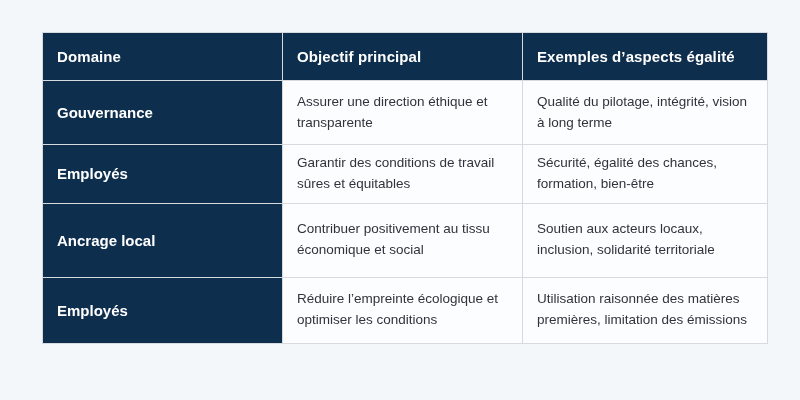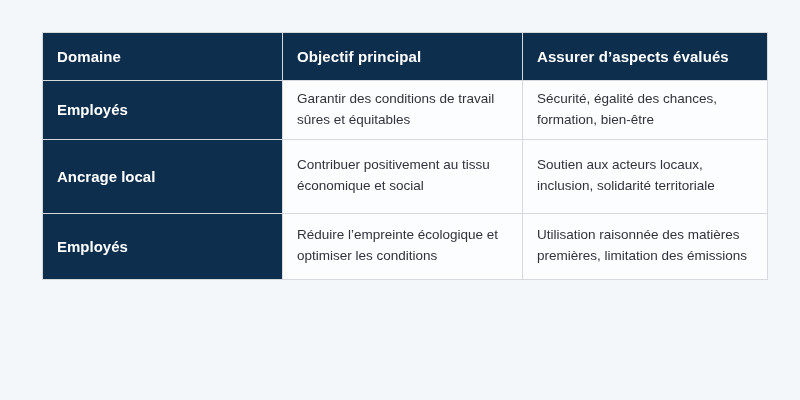--- a/index.html
+++ b/index.html
@@ -71,24 +71,29 @@
   <table class="esg">
     <colgroup>
       <col style="width:240px">
       <col style="width:240px">
       <col style="width:245px">
     </colgroup>
     <thead>
       <tr>
         <th>Domaine</th>
         <th>Objectif principal</th>
-        <th>Assurer d’aspects évalués</th>
+        <th>Exemples d’aspects égalité</th>
       </tr>
     </thead>
     <tbody>
+      <tr class="r0">
+        <th class="rowhead">Gouvernance</th>
+        <td>Assurer une direction éthique et transparente</td>
+        <td>Qualité du pilotage, intégrité, vision à long terme</td>
+      </tr>
       <tr class="r1">
         <th class="rowhead">Employés</th>
         <td>Garantir des conditions de travail sûres et équitables</td>
         <td>Sécurité, égalité des chances, formation, bien-être</td>
       </tr>
       <tr class="r2">
         <th class="rowhead">Ancrage local</th>
         <td>Contribuer positivement au tissu économique et social</td>
         <td>Soutien aux acteurs locaux, inclusion, solidarité territoriale</td>
       </tr>

